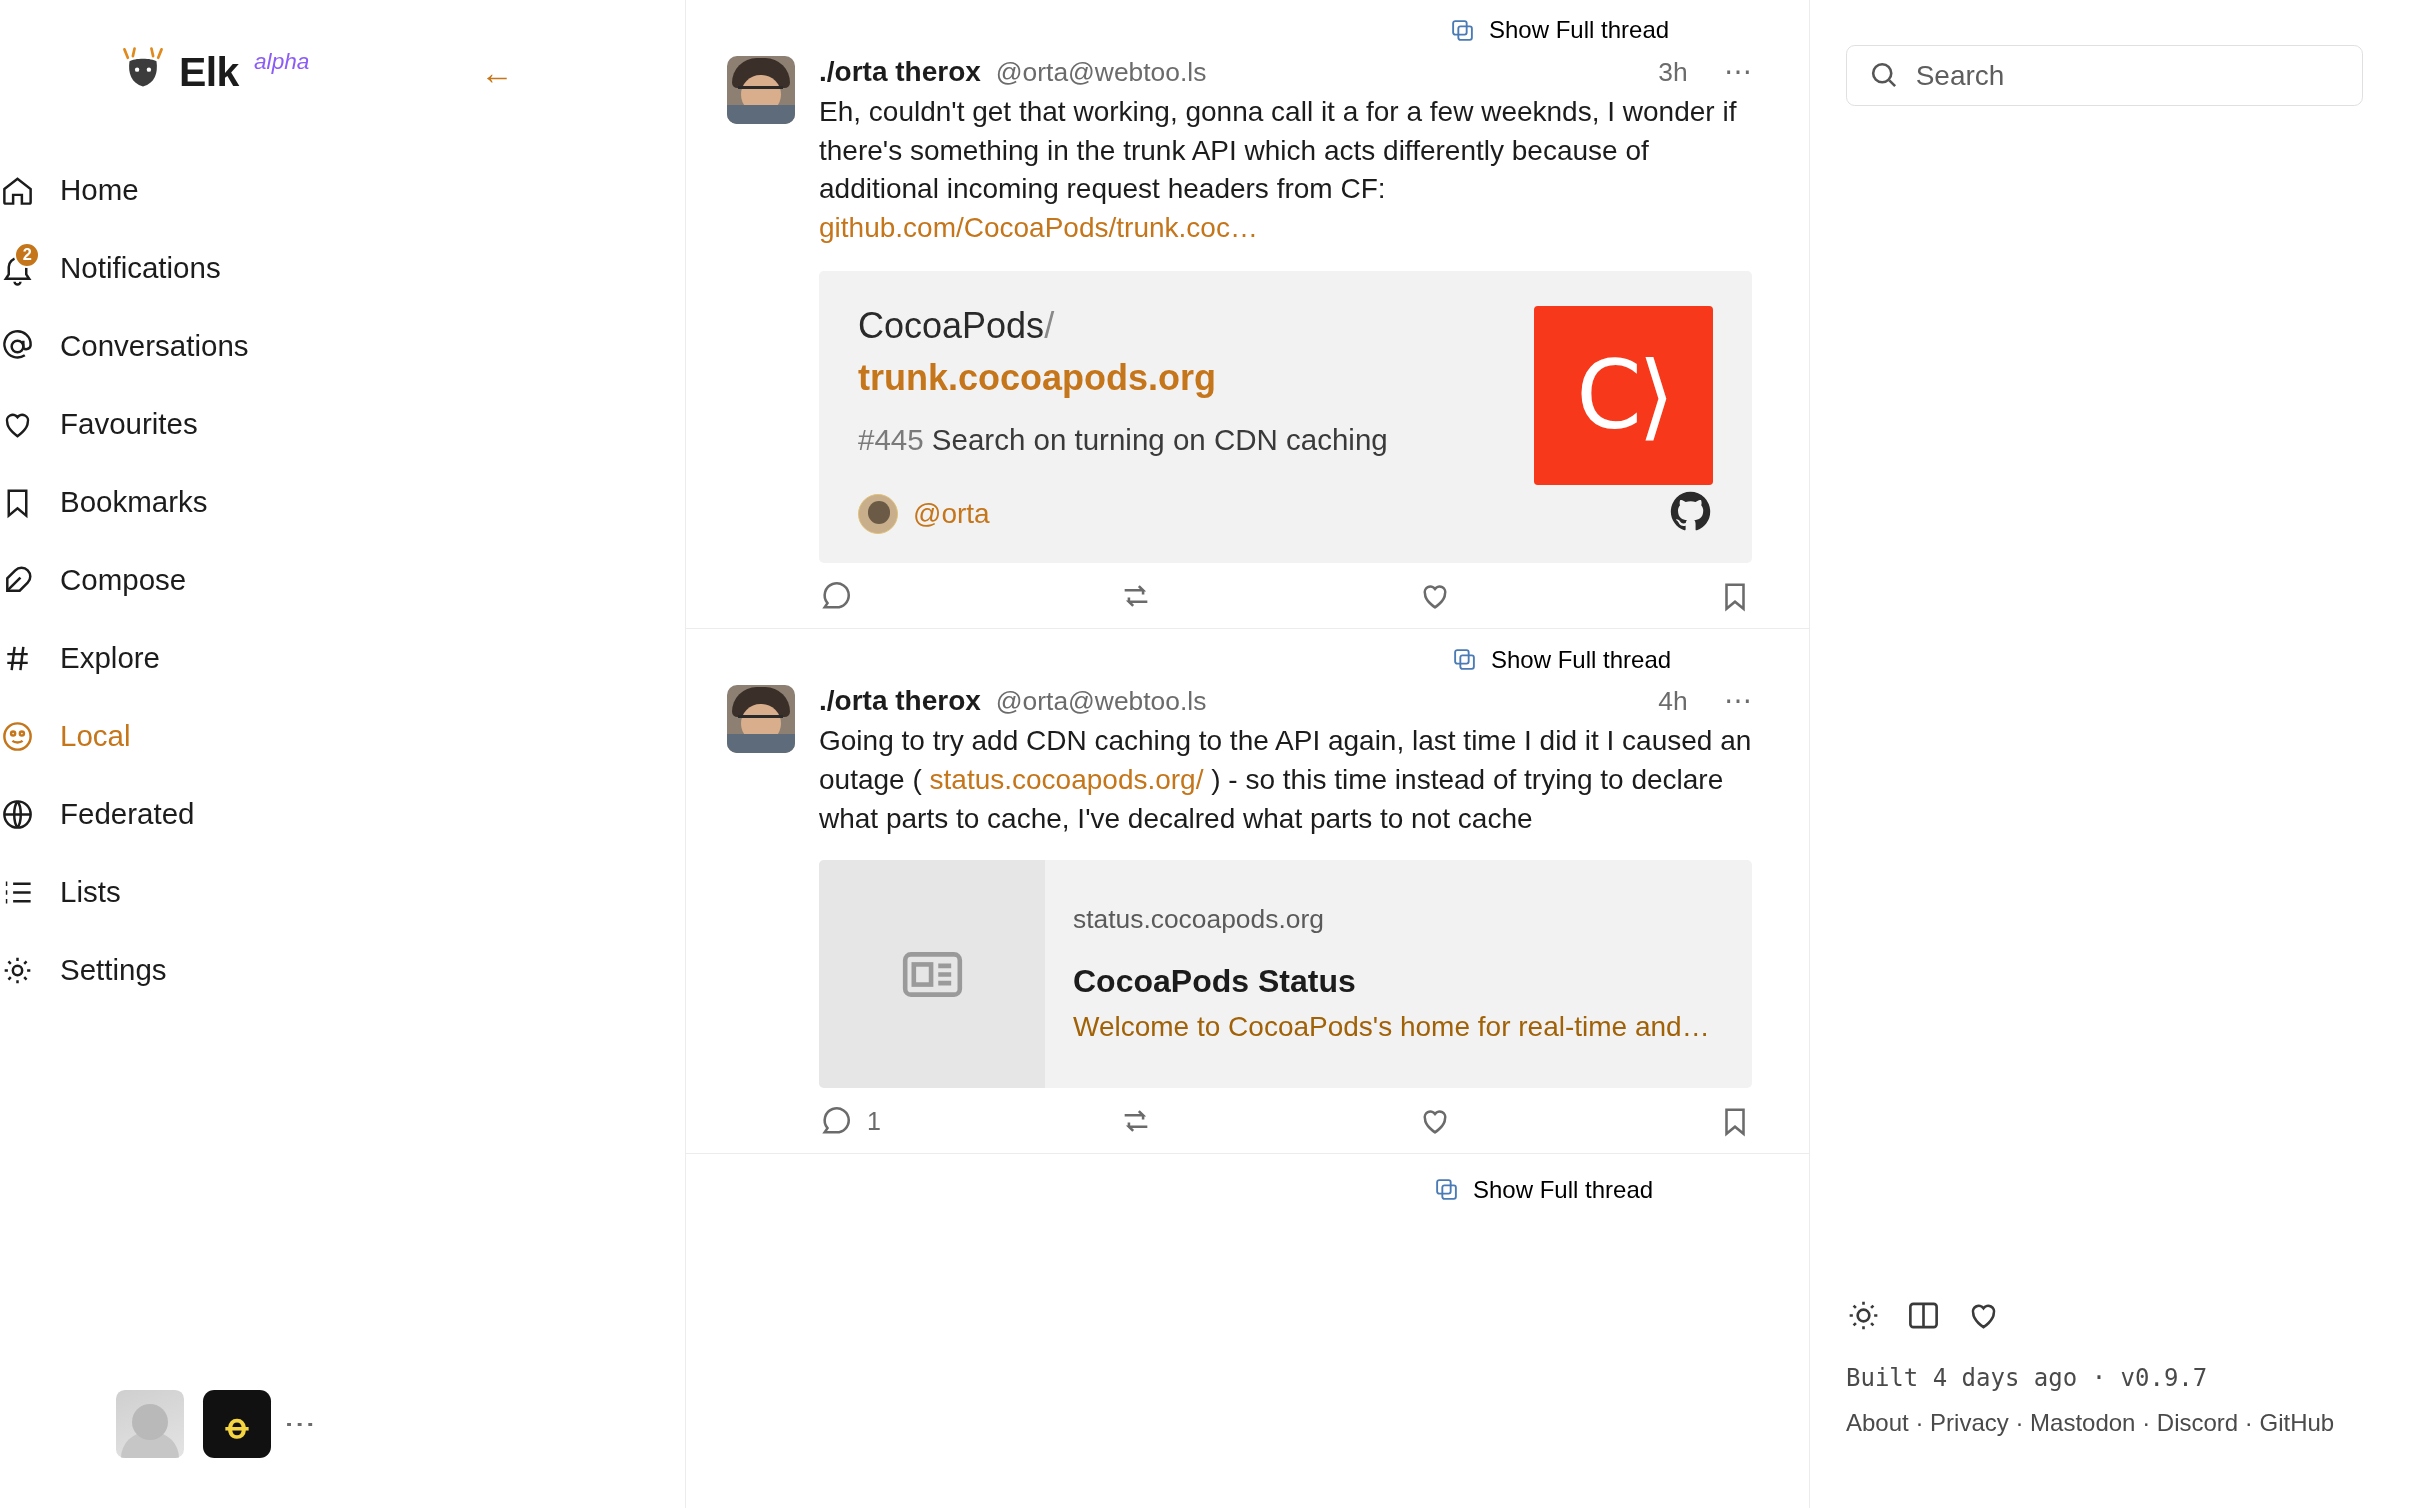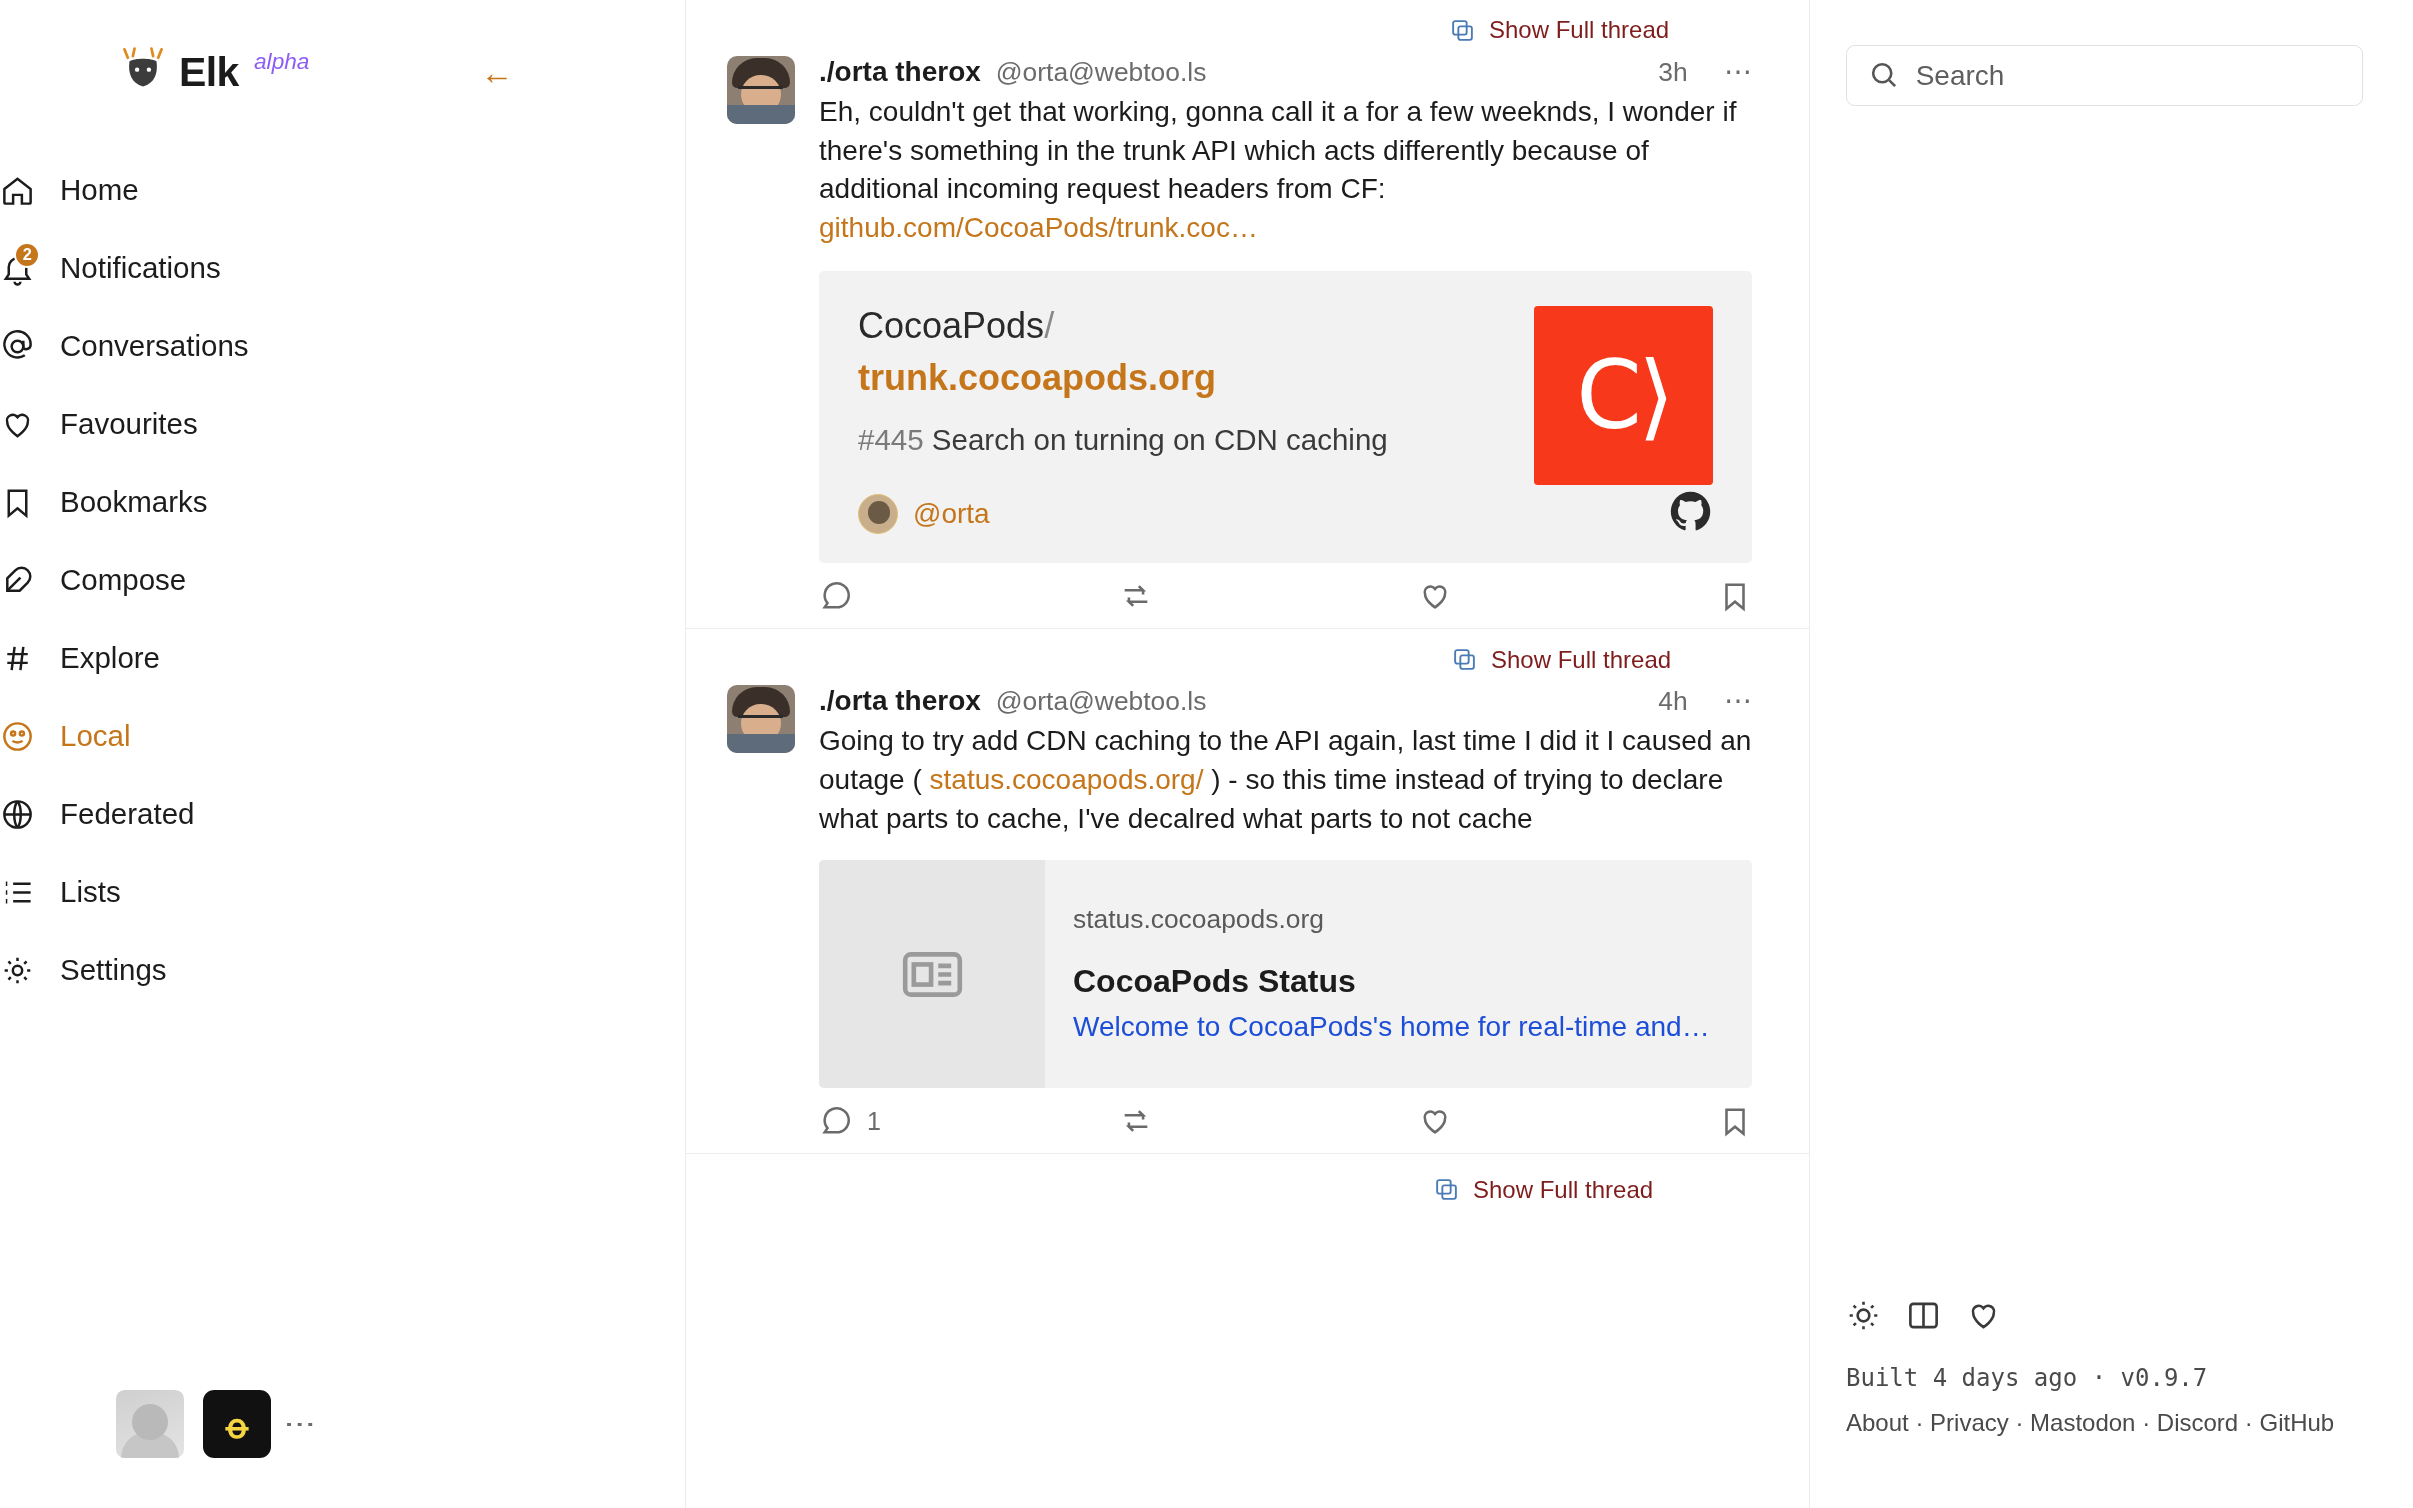--- a/index.html
+++ b/index.html
@@ -130,21 +130,21 @@
     border-right: 1.3px solid #ececec;
     position: relative;
     overflow: hidden;
   }
   .thread-hint {
     display: flex;
     align-items: center;
     gap: 14px;
     padding: 16.3px 0 5px 729px;
     font-size: 24px;
-    color: #7f1d1d;
+    color: #000000;
     cursor: pointer;
   }
   .thread-hint .h-icon { width: 25px; height: 25px; flex: none; }
   .status-row {
     display: flex;
     padding: 6.3px 57px 0 41px;
     gap: 24px;
   }
   .avatar-lg {
     width: 68px; height: 68px; border-radius: 10px;
@@ -217,21 +217,21 @@
   }
   .lp-thumb {
     width: 226px; flex:none;
     background: #e6e6e6;
     display:flex; align-items:center; justify-content:center;
   }
   .lp-thumb svg { width: 69px; height: 69px; }
   .lp-body { padding: 44px 30px 0 28px; }
   .lp-domain { font-size: 26.4px; color:#5a5a5a; }
   .lp-title { font-size: 32px; font-weight: 700; margin-top: 28px; }
-  .lp-desc  { font-size: 28px; color:#1d4ed8; margin-top: 11.3px; }
+  .lp-desc  { font-size: 28px; color:#a16207; margin-top: 11.3px; }
 
   
   .actions {
     display: flex;
     align-items: center;
     margin-top: 16.3px;
     padding-bottom: 15px;
   }
   .action {
     display:flex; align-items:center; gap: 14px;

